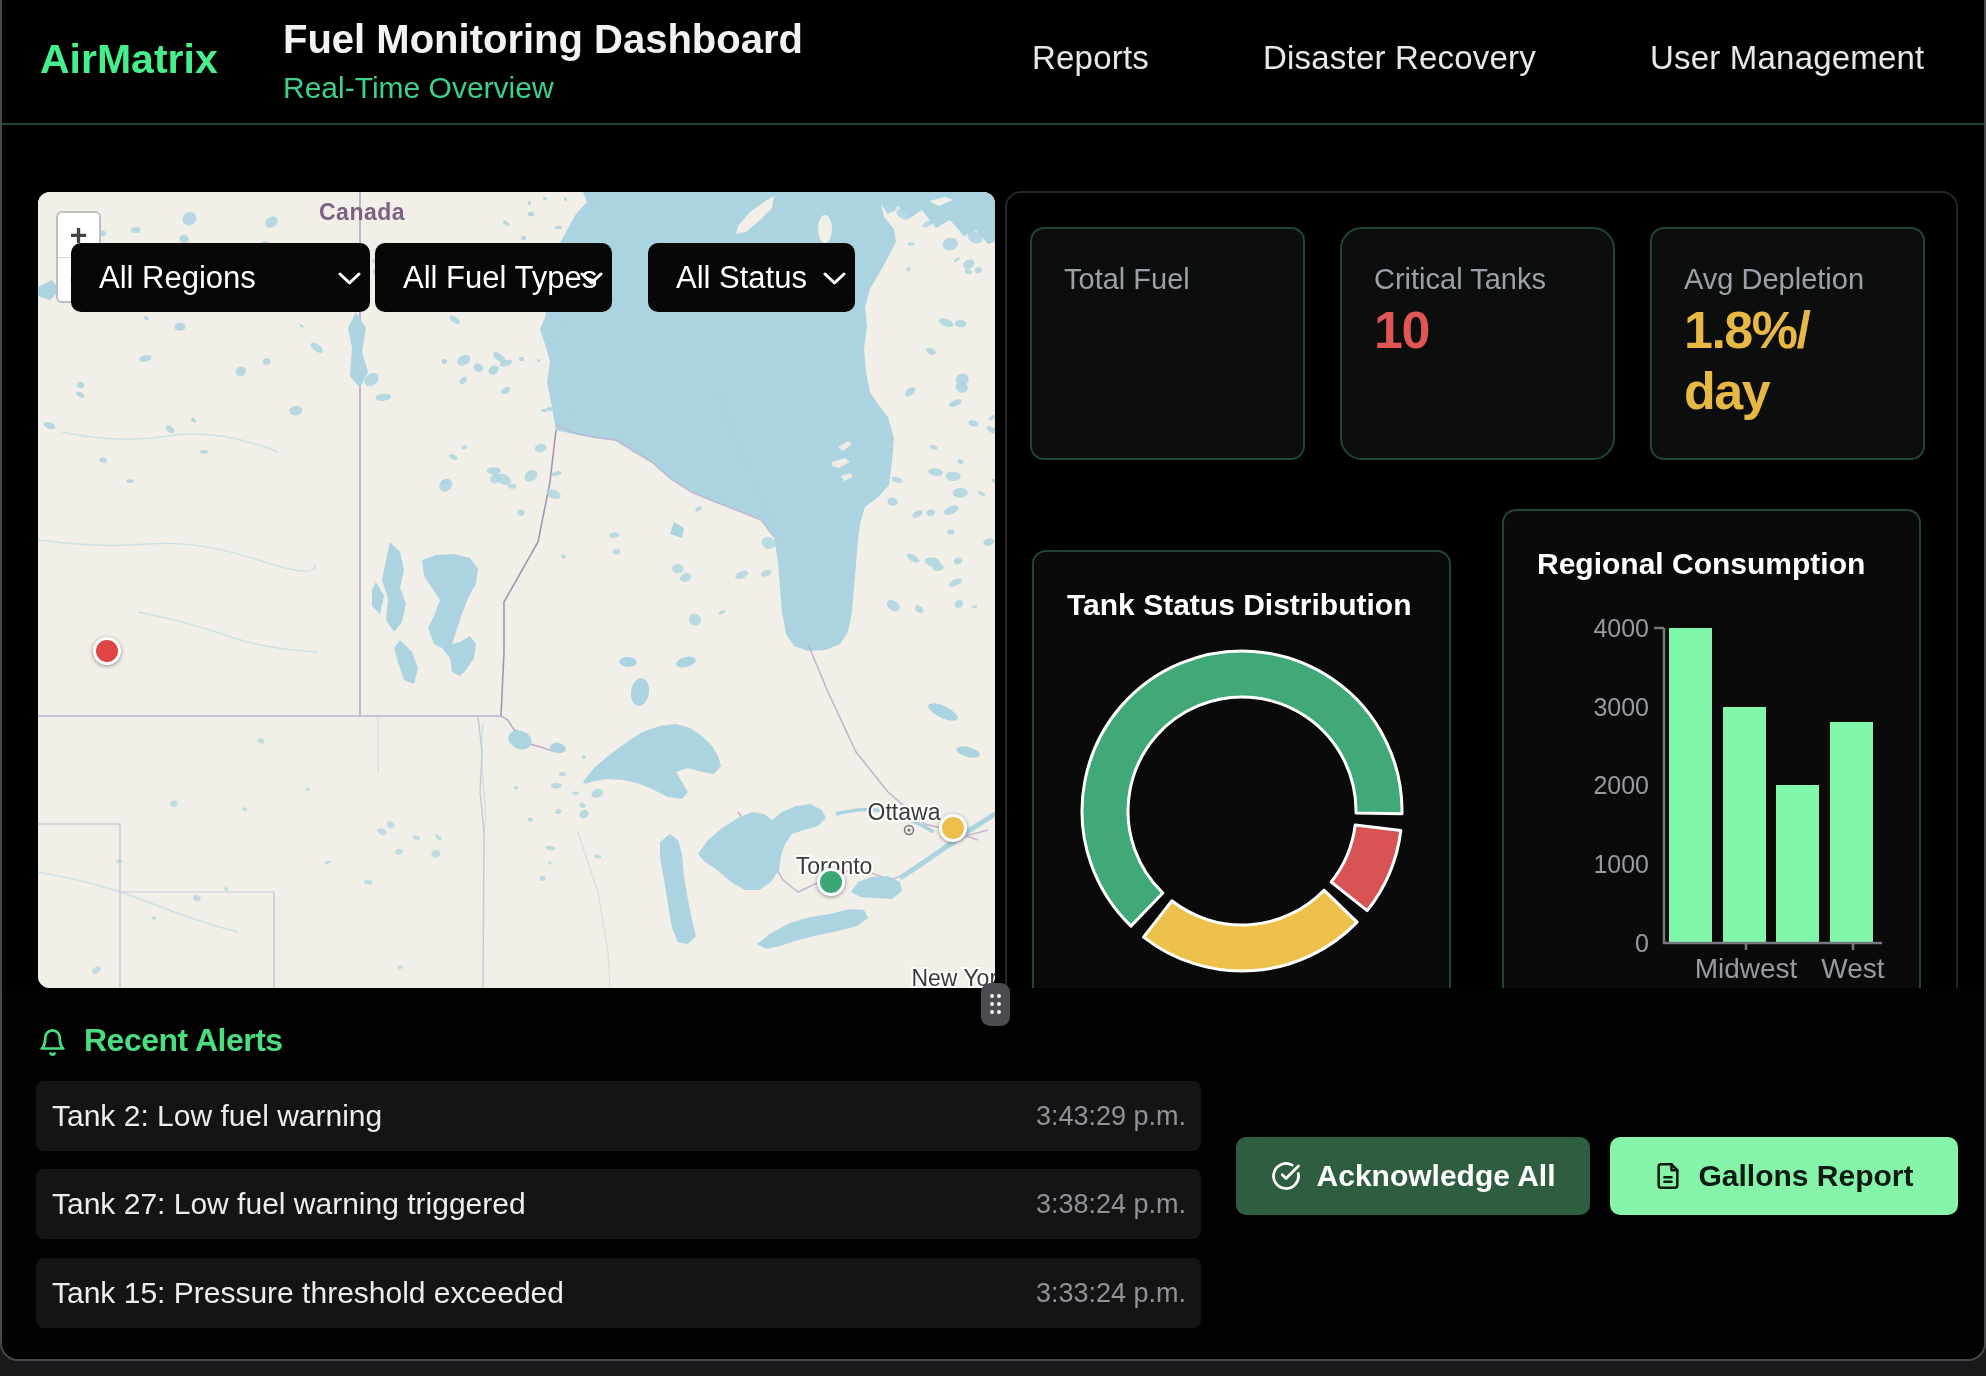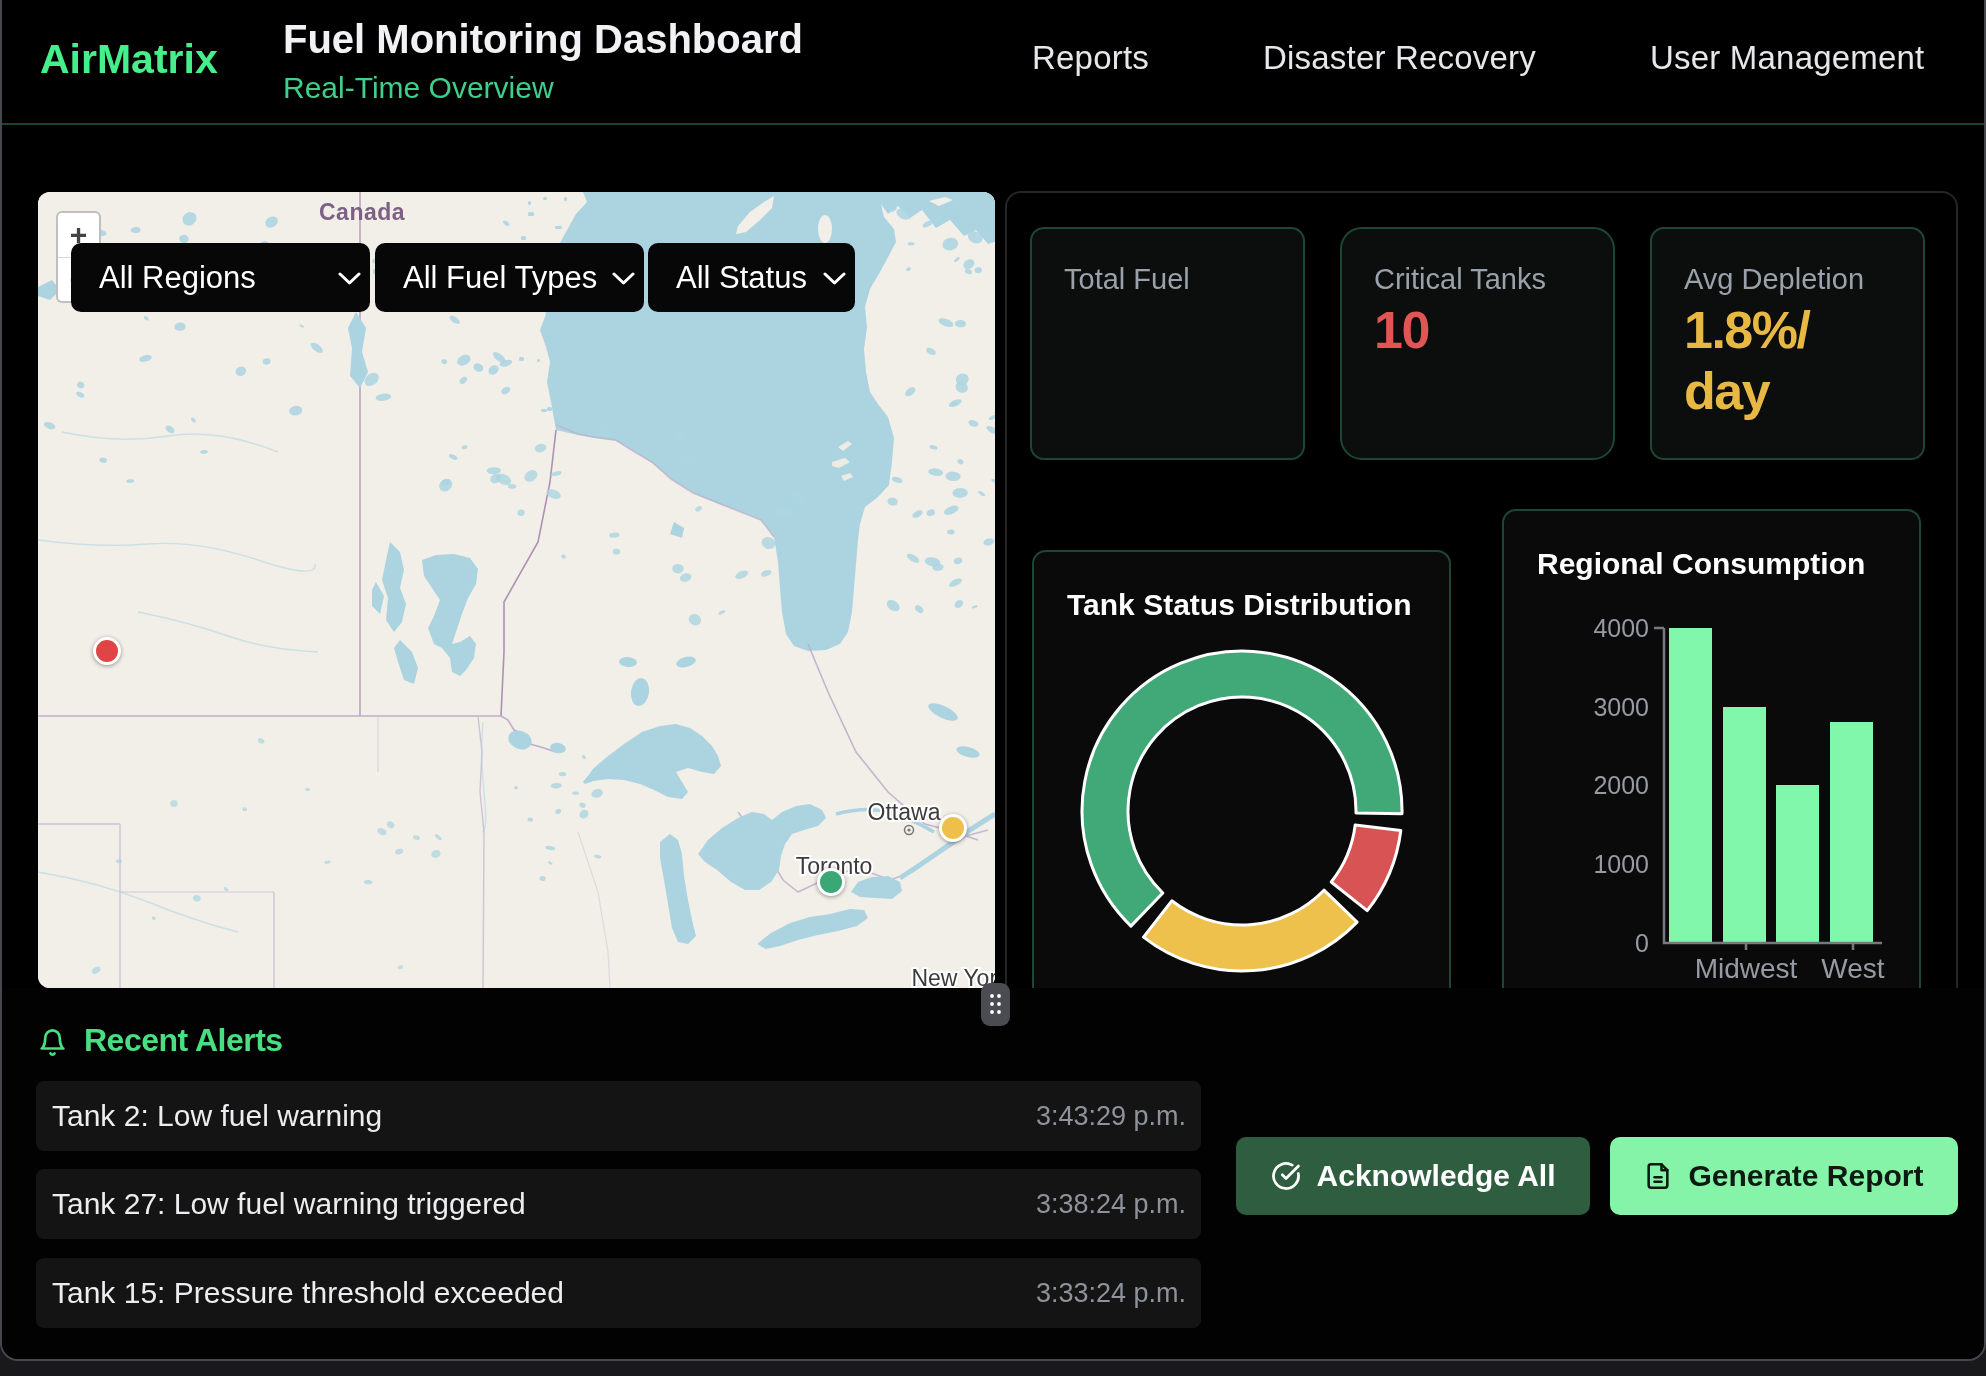--- a/index.html
+++ b/index.html
@@ -295,21 +295,21 @@
       </g>
     </svg>
     <div class="zoomctl">
         <div class="zi" style="top:0;">+</div>
         <div class="sep"></div>
         <div class="zi" style="top:45px;">−</div>
       </div>
     <div class="dd" style="left:33px; width:299px;">All Regions<svg width="23" height="13" viewBox="0 0 23 13" fill="none">
           <path d="M2 2 L11.5 11 L21 2" stroke="#fff" stroke-width="3" stroke-linecap="round" stroke-linejoin="round"></path>
         </svg></div>
-    <div class="dd" style="left:337px; width:269px;">All Fuel Types<svg width="23" height="13" viewBox="0 0 23 13" fill="none">
+    <div class="dd" style="left:337px; width:237px;">All Fuel Types<svg width="23" height="13" viewBox="0 0 23 13" fill="none">
           <path d="M2 2 L11.5 11 L21 2" stroke="#fff" stroke-width="3" stroke-linecap="round" stroke-linejoin="round"></path>
         </svg></div>
     <div class="dd" style="left:610px; width:207px;">All Status<svg width="23" height="13" viewBox="0 0 23 13" fill="none">
           <path d="M2 2 L11.5 11 L21 2" stroke="#fff" stroke-width="3" stroke-linecap="round" stroke-linejoin="round"></path>
         </svg></div>
     <div class="mk" style="left:55px; top:445px; background:#e04545;"></div>
     <div class="mk" style="left:901px; top:622px; background:#eebf4a;"></div>
     <div class="mk" style="left:779px; top:676px; background:#3aa876;"></div>
   </div>
 
@@ -391,21 +391,21 @@
         </svg>
       <span>Acknowledge All</span>
     </div>
     <div class="btn" style="left:1608px; width:348px; background:#85f4a9; color:#0d1a11;">
       <svg width="28" height="30" viewBox="0 0 24 24" fill="none" stroke="#0d1a11" stroke-width="2.2" stroke-linecap="round" stroke-linejoin="round">
           <path d="M15 2H6a2 2 0 0 0-2 2v16a2 2 0 0 0 2 2h12a2 2 0 0 0 2-2V7z"></path>
           <path d="M15 2v5h5"></path>
           <path d="M9 13h6"></path>
           <path d="M9 17h6"></path>
         </svg>
-      <span>Generate Report</span>
+      <span>Gallons Report</span>
     </div>
     <div class="handle">
       <svg width="29" height="43" viewBox="0 0 29 43">
           <g fill="#fff">
             <circle cx="11" cy="13" r="1.9"></circle>
             <circle cx="18" cy="13" r="1.9"></circle>
             <circle cx="11" cy="21" r="1.9"></circle>
             <circle cx="18" cy="21" r="1.9"></circle>
             <circle cx="11" cy="29" r="1.9"></circle>
             <circle cx="18" cy="29" r="1.9"></circle>

